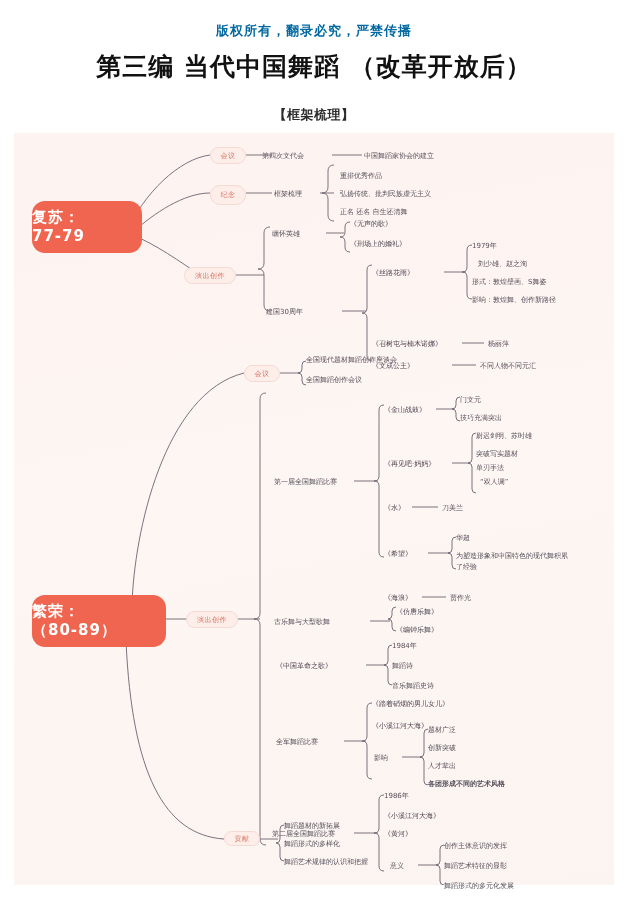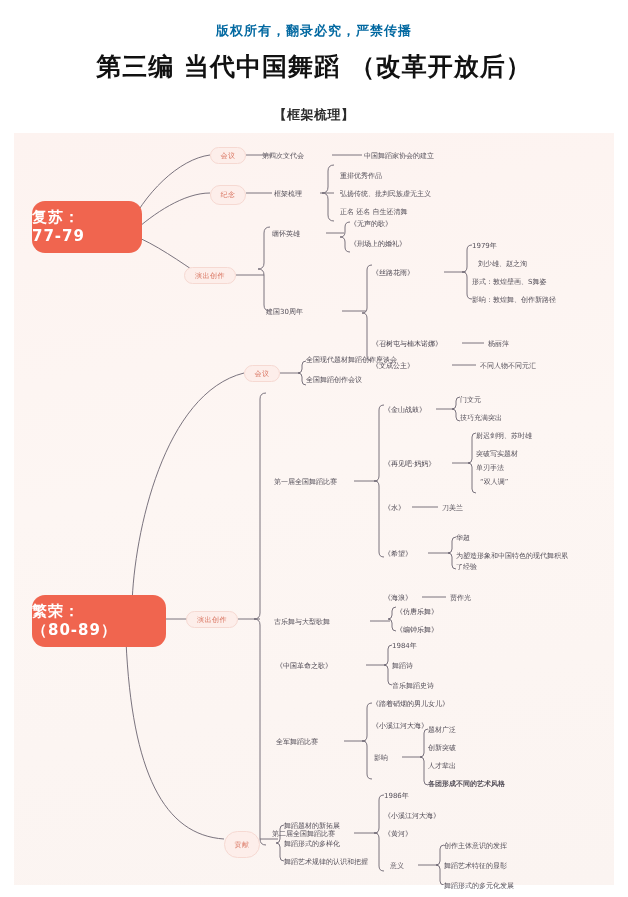--- a/index.html
+++ b/index.html
@@ -248,19 +248,19 @@
 
     <div class="node lbl" style="left:258px;top:696px;">第二届全国舞蹈比赛</div>
     <div class="node lbl" style="left:370px;top:658px;">1986年</div>
     <div class="node lbl work" style="left:370px;top:678px;">《小溪江河大海》</div>
     <div class="node lbl work" style="left:370px;top:696px;">《黄河》</div>
     <div class="node lbl" style="left:376px;top:728px;">意义</div>
     <div class="node lbl" style="left:430px;top:708px;">创作主体意识的发挥</div>
     <div class="node lbl" style="left:430px;top:728px;">舞蹈艺术特征的显彰</div>
     <div class="node lbl" style="left:430px;top:748px;">舞蹈形式的多元化发展</div>
 
-    <div class="node cap" style="left:210px;top:698px;width:36px;height:27px;">贡献</div>
+    <div class="node cap" style="left:210px;top:698px;width:36px;height:15px;">贡献</div>
     <div class="node lbl" style="left:270px;top:688px;">舞蹈题材的新拓展</div>
     <div class="node lbl" style="left:270px;top:706px;">舞蹈形式的多样化</div>
     <div class="node lbl" style="left:270px;top:724px;">舞蹈艺术规律的认识和把握</div>
 
   </div>
 </div>
 
 </body></html>

